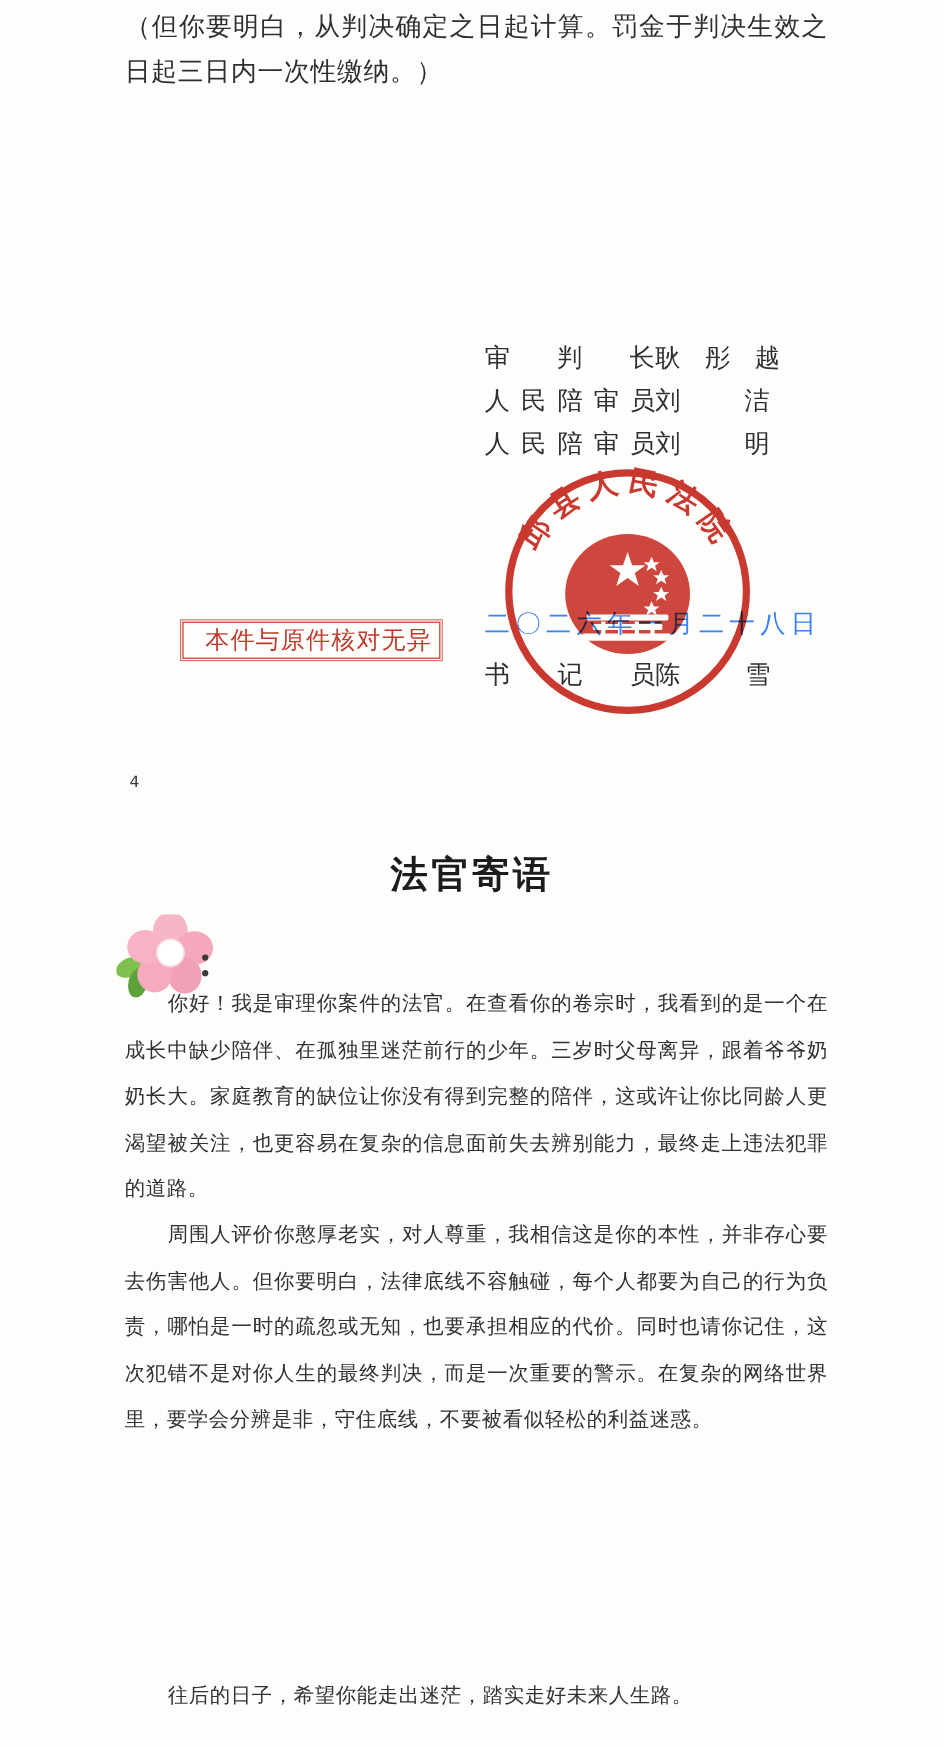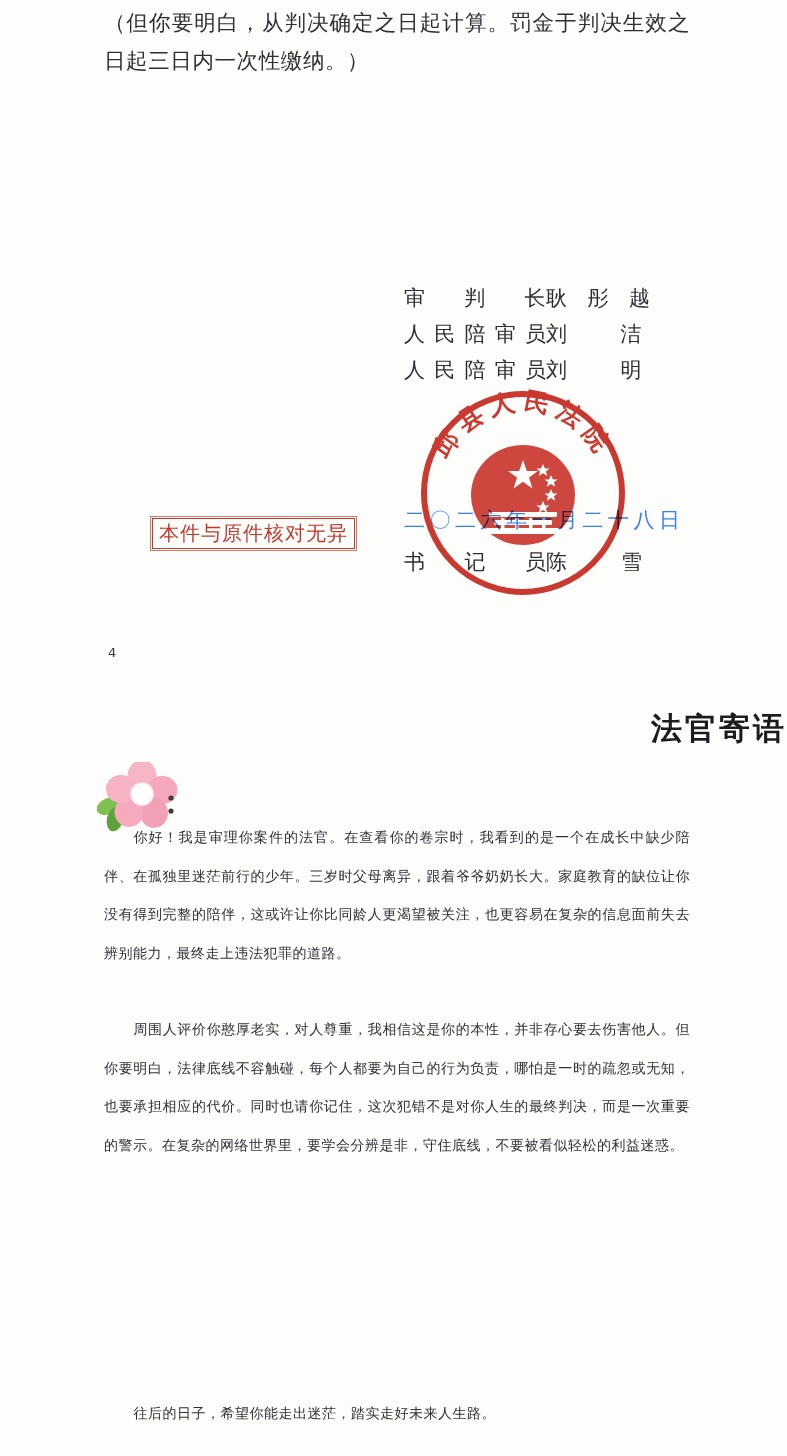--- a/index.html
+++ b/index.html
@@ -94,21 +94,21 @@
     color: #2d2f33;
     z-index: 6;
     mix-blend-mode: multiply;
   }
 
   
   .verify-box {
     position: absolute;
     left: 152px;
     top: 518px;
-    padding: 3px 6px 4px 6px;
+    padding: 3px 6px 4px 18px;
     border: 1.6px solid #c0392b;
     outline: 1px solid #d9776a;
     outline-offset: 1.5px;
     color: #c0392b;
     font-size: 20px;
     letter-spacing: 1px;
     font-family: "DejaVu Sans", "Liberation Sans", sans-serif;
     line-height: 1.12;
     white-space: nowrap;
   }
@@ -134,42 +134,42 @@
     color: #3a3a3a;
     font-family: "DejaVu Sans", "Liberation Sans", sans-serif;
   }
 
   
   .letter-title {
     position: absolute;
     left: 0;
     right: 0;
     top: 708px;
-    text-align: right;
+    text-align: center;
     font-size: 31px;
     font-weight: bold;
     letter-spacing: 3px;
     color: #1b1c1e;
     font-family: "DejaVu Sans", "Liberation Sans", sans-serif;
   }
 
   .flower {
     position: absolute;
     left: 97px;
     top: 762px;
     width: 86px;
     height: 78px;
     z-index: 3;
   }
 
   .letter-para {
     position: absolute;
     left: 104px;
     width: 586px;
-    font-size: 14px;
+    font-size: 17px;
     line-height: 38.5px;
     letter-spacing: 0.5px;
     text-align: justify;
     text-justify: inter-character;
     color: #2f3135;
     text-indent: 2.1em;
     font-family: "DejaVu Serif", "Liberation Serif", serif;
   }
   #letter-p1 { top: 818px; }
   #letter-p2 { top: 1010px; }

